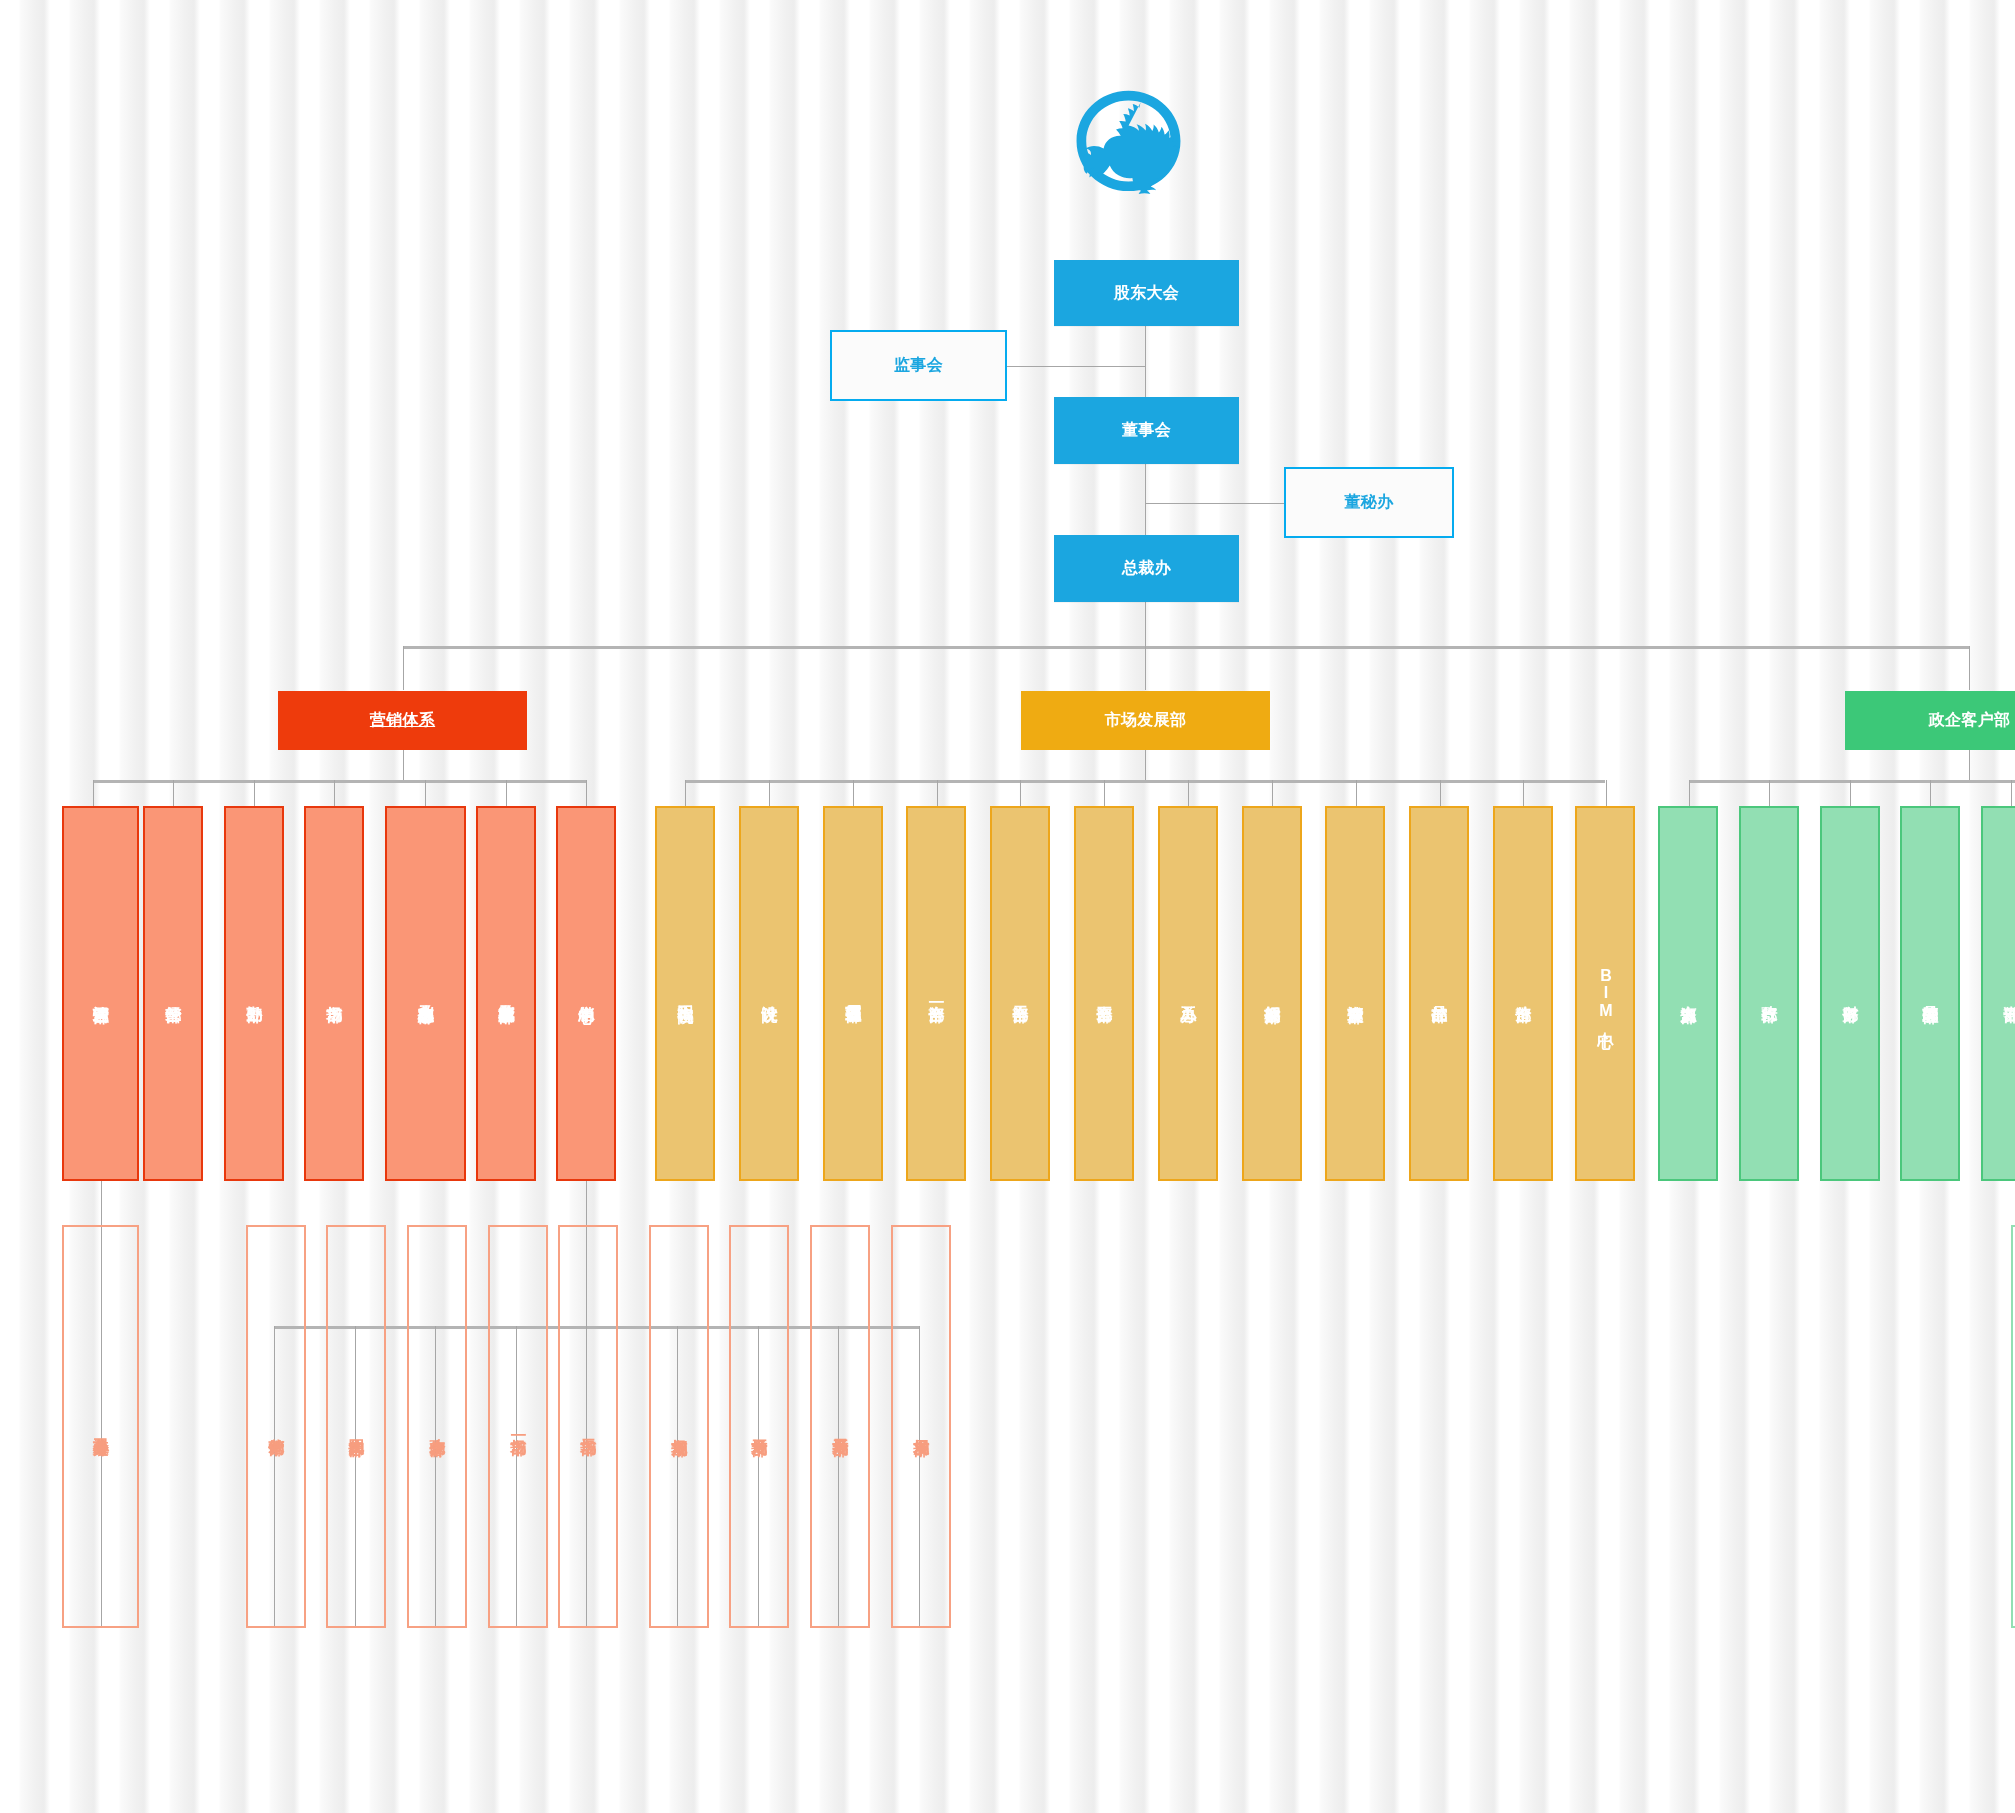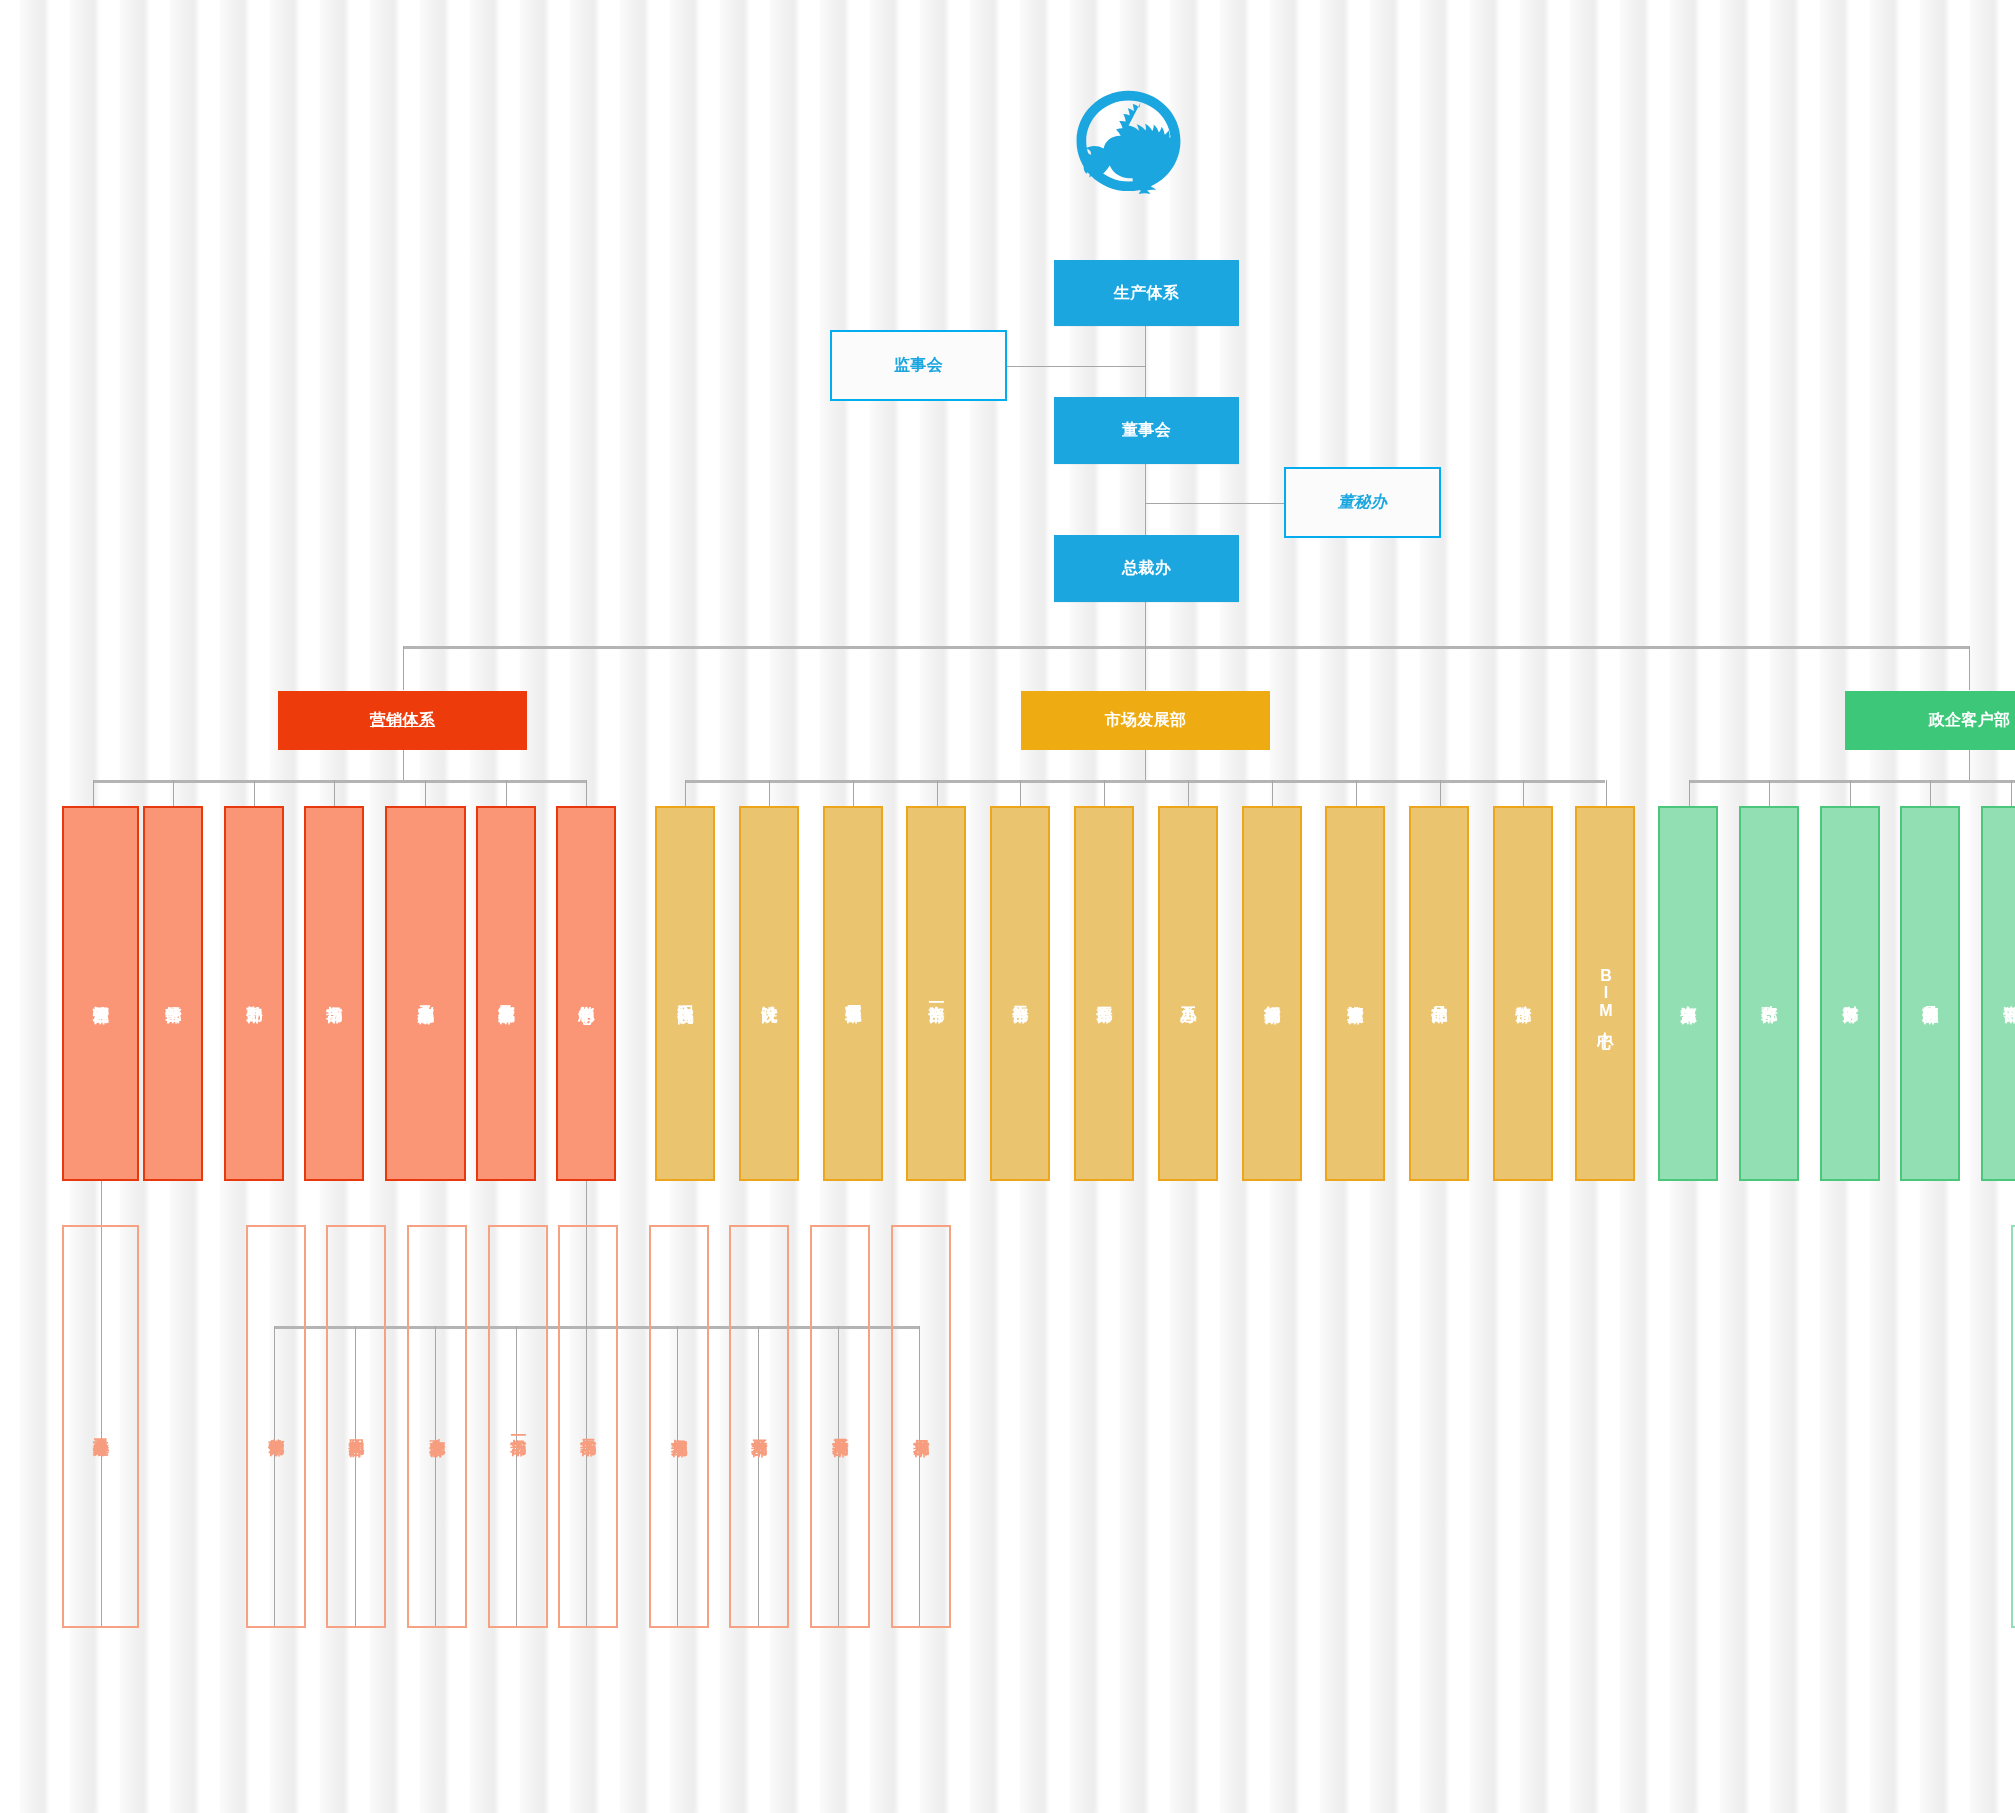--- a/index.html
+++ b/index.html
@@ -171,32 +171,32 @@
     <div class="ln v thin" style="left:516px;top:1326px;height:302px;"></div>
     <div class="ln v thin" style="left:586px;top:1326px;height:302px;"></div>
     <div class="ln v thin" style="left:677px;top:1326px;height:302px;"></div>
     <div class="ln v thin" style="left:758px;top:1326px;height:302px;"></div>
     <div class="ln v thin" style="left:838px;top:1326px;height:302px;"></div>
     <div class="ln v thin" style="left:919px;top:1326px;height:302px;"></div>
 
   </div>
 
   <div class="node horiz blue-fill" style="left:1054px;top:260px;width:185px;height:66px;">
-    <span class="lbl">生产体系</span>
+    <span class="lbl">股东大会</span>
   </div>
 
   <div class="node horiz blue-out" style="left:830px;top:330px;width:177px;height:71px;">
     <span class="lbl">监事会</span>
   </div>
 
   <div class="node horiz blue-fill" style="left:1054px;top:397px;width:185px;height:67px;">
     <span class="lbl">董事会</span>
   </div>
 
-  <div class="node horiz blue-out" style="left:1284px;top:467px;width:157px;height:71px;font-style:italic;">
+  <div class="node horiz blue-out" style="left:1284px;top:467px;width:170px;height:71px;">
     <span class="lbl">董秘办</span>
   </div>
 
   <div class="node horiz blue-fill" style="left:1054px;top:535px;width:185px;height:67px;">
     <span class="lbl">总裁办</span>
   </div>
 
   <div class="node horiz sys-red" style="left:278px;top:691px;width:249px;height:59px;">
     <span class="lbl">营销体系</span>
   </div>

